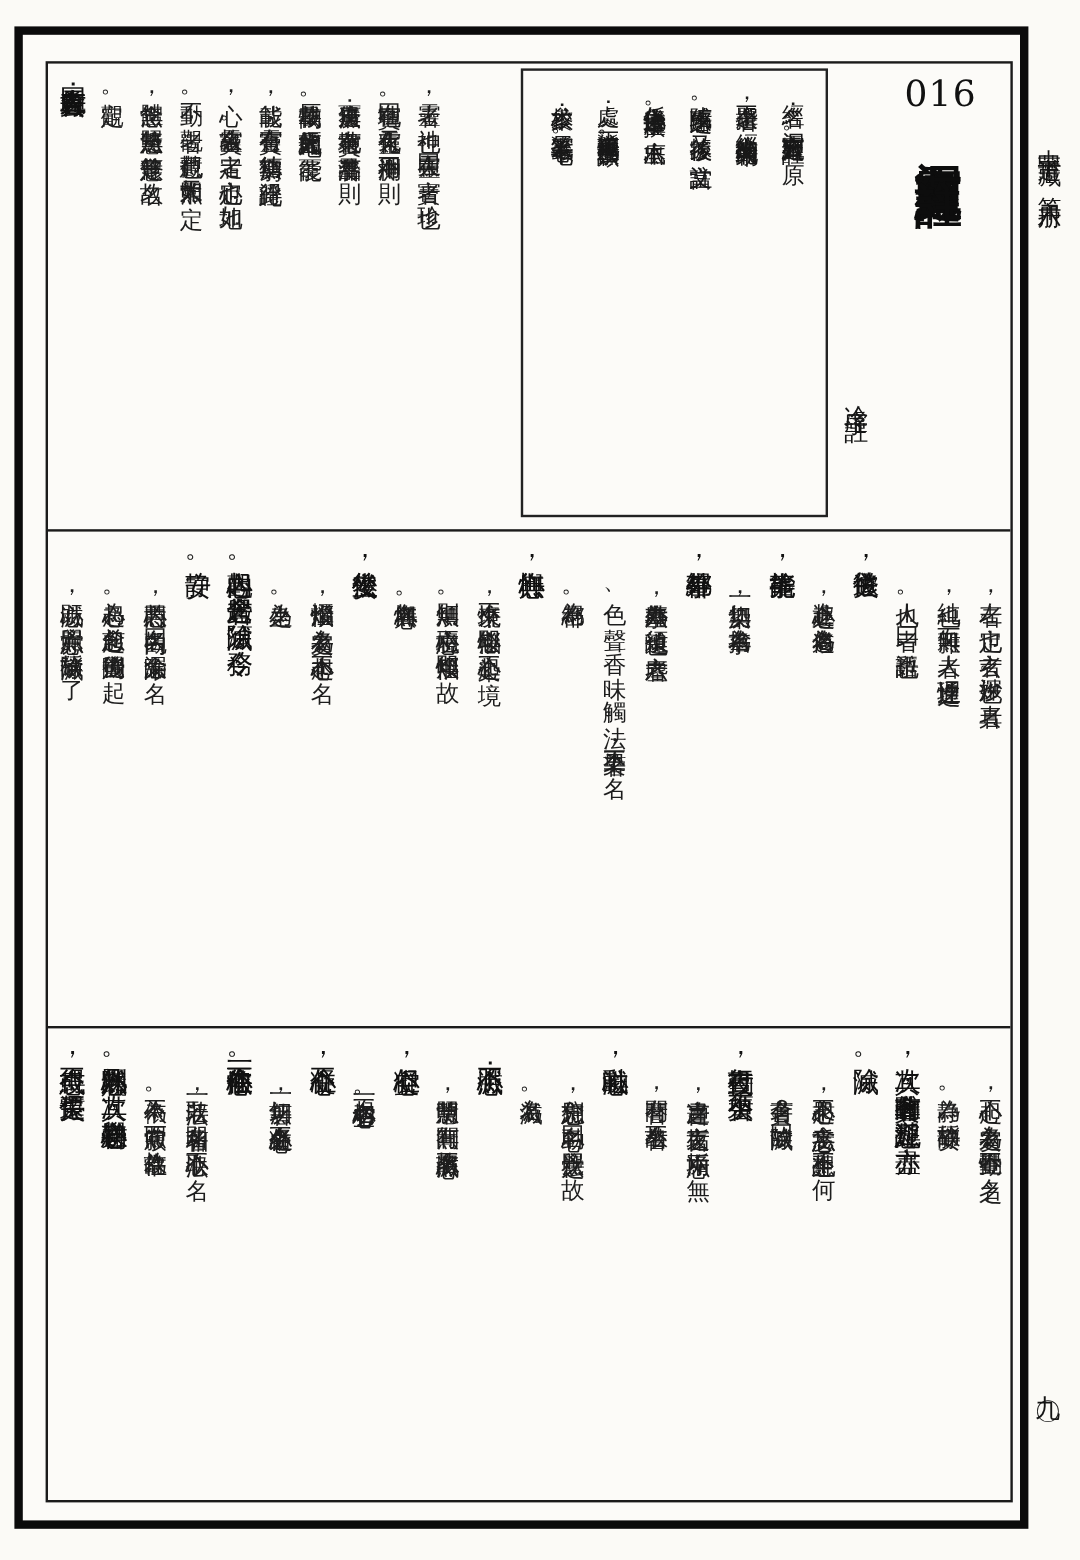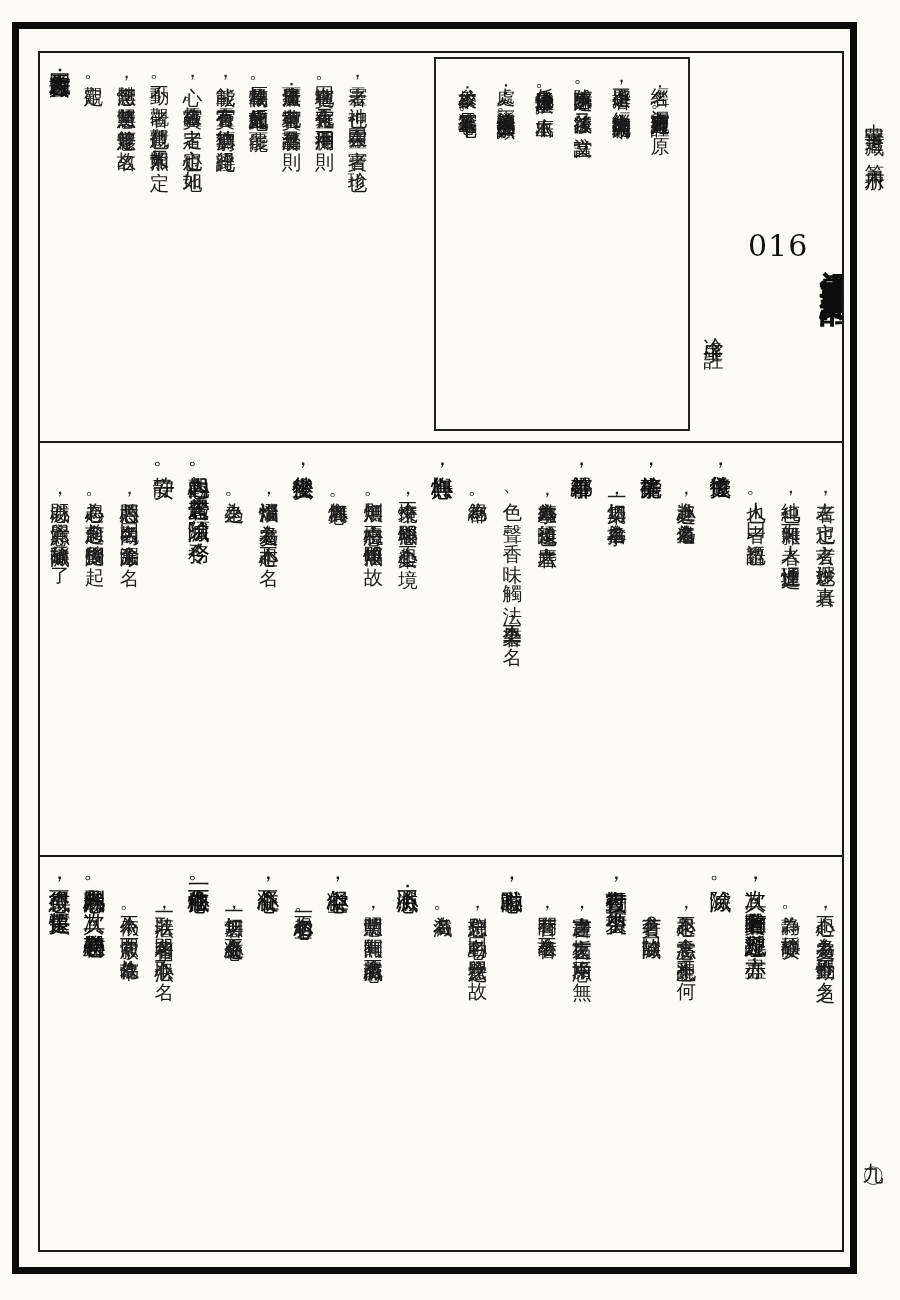--- a/index.html
+++ b/index.html
@@ -42,21 +42,21 @@
   .colophon{
     position:absolute;right:152px;top:4px;width:256px;height:374px;
     border:2px solid #222;box-sizing:border-box;padding:14px 8px;
   }
   .colophon-inner{writing-mode:vertical-rl;width:100%;height:100%;}
   .bcol{width:38.5px;line-height:38.5px;font-size:19px;letter-spacing:1px;white-space:nowrap;color:#181818;}
 
   
   .title-block{
     position:absolute;right:28px;top:6px;width:66px;height:378px;
-    display:flex;align-items:center;
+    display:flex;flex-direction:column;align-items:flex-end;
   }
   .doc-number{font-size:30px;letter-spacing:1px;margin:2px 0 8px 0;color:#111;}
   .book-title{
     writing-mode:vertical-rl;font-size:39px;font-weight:bold;
     letter-spacing:2px;color:#0d0d0d;line-height:64px;
   }
   .author{
     position:absolute;right:114px;top:268px;writing-mode:vertical-rl;
     font-size:20px;letter-spacing:4px;color:#161616;line-height:28px;
   }

